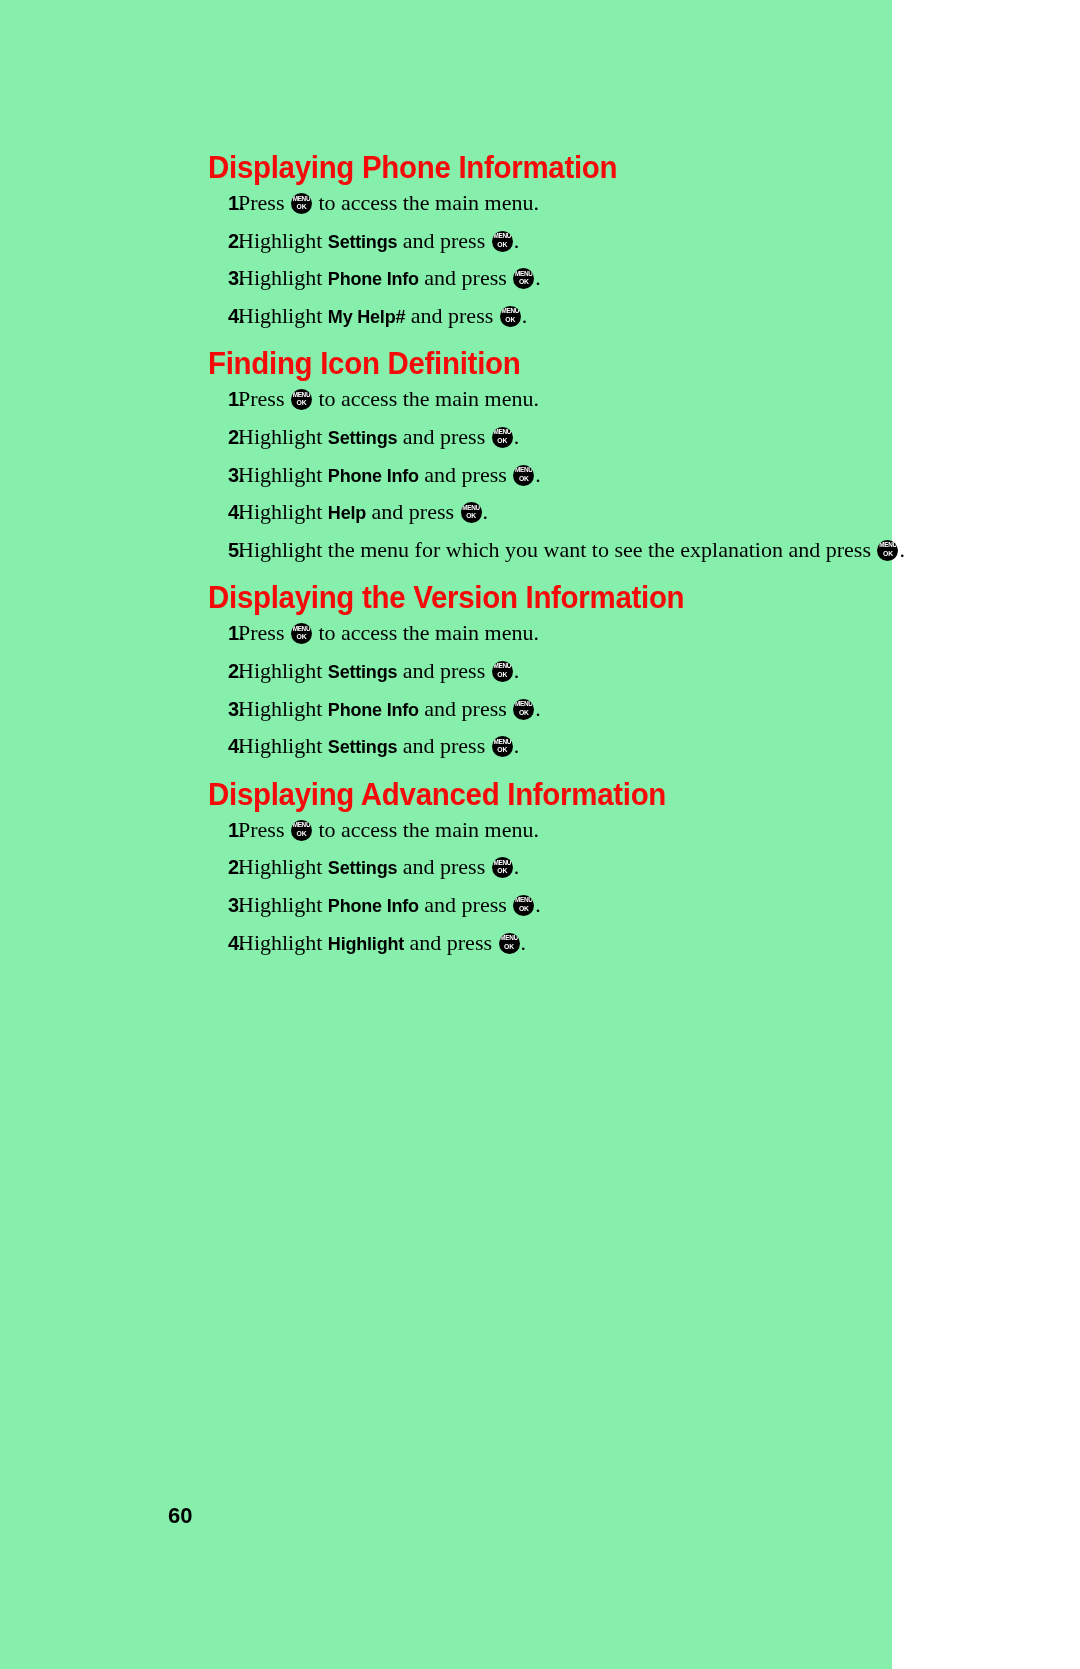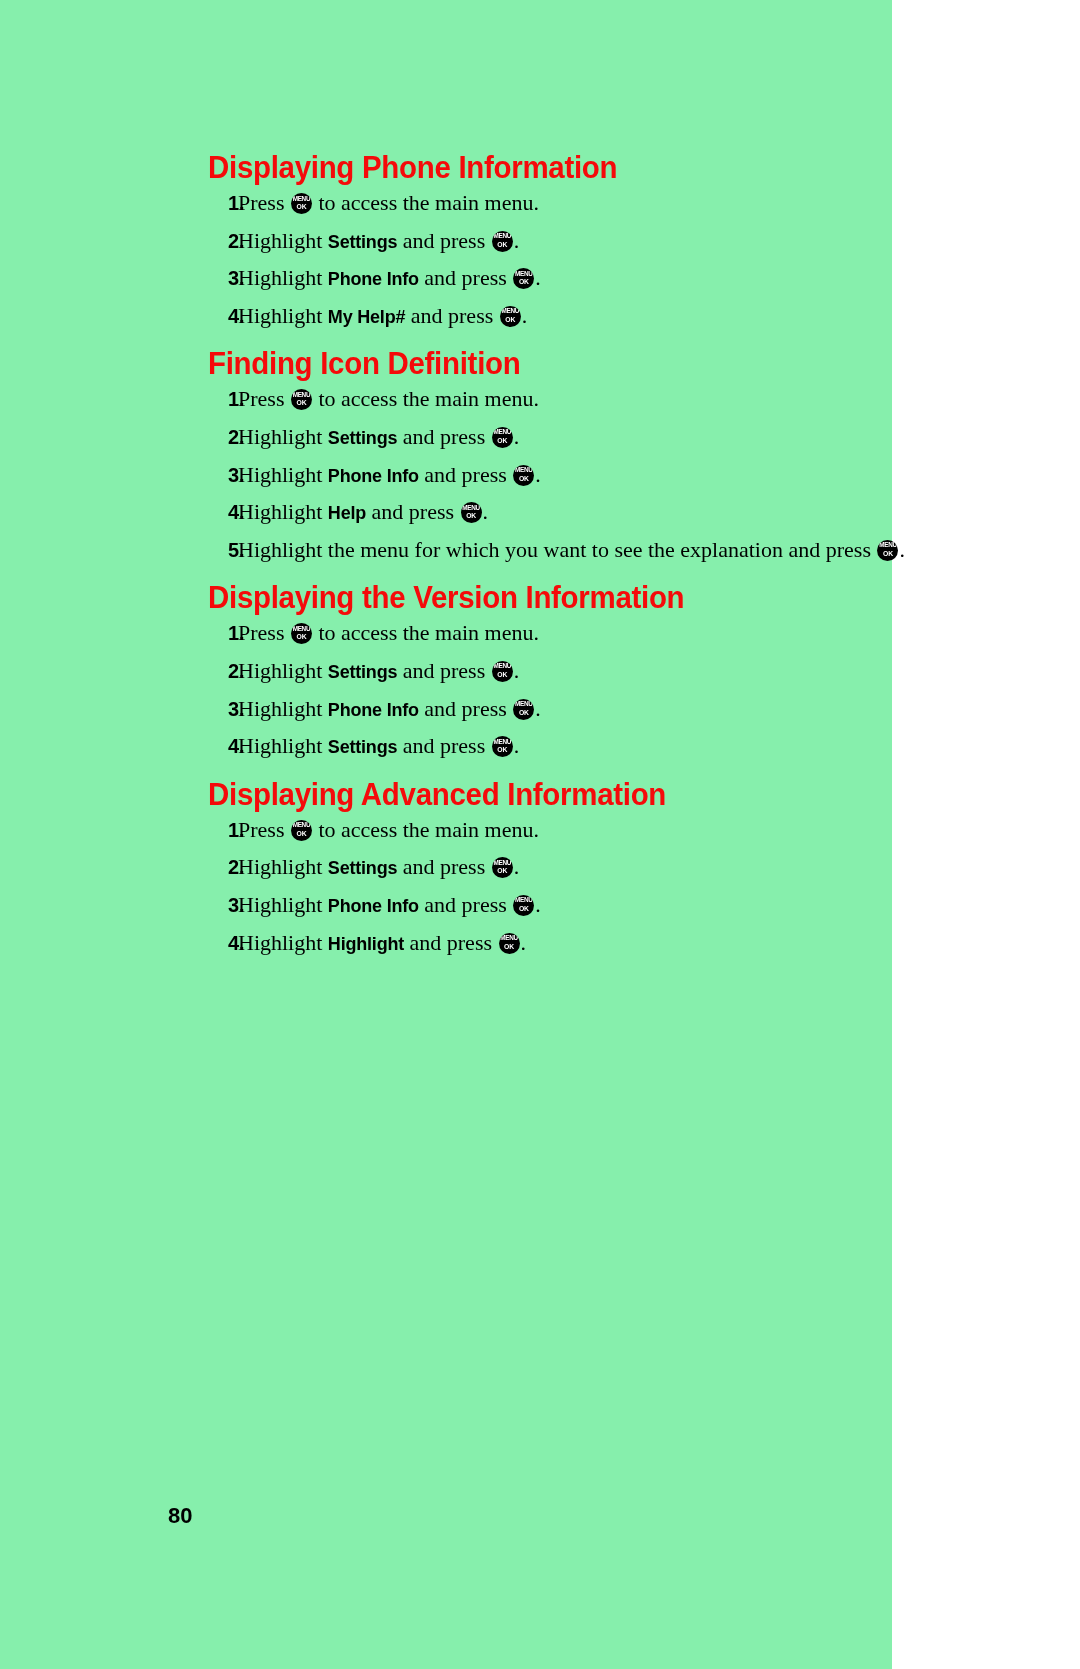--- a/index.html
+++ b/index.html
@@ -172,14 +172,14 @@
       <div class="section">
         <h2 class="section-heading">Displaying Advanced Information</h2>
         <ol class="steps">
           <li><span class="step-num">1.</span><span class="step-body"><span>Press </span><span class="key-icon"><span class="k-menu">MENU</span><span class="k-ok">OK</span></span><span> to access the main menu.</span></span></li>
           <li><span class="step-num">2.</span><span class="step-body"><span>Highlight </span><span class="menu-item">Settings</span><span> and press </span><span class="key-icon"><span class="k-menu">MENU</span><span class="k-ok">OK</span></span><span>.</span></span></li>
           <li><span class="step-num">3.</span><span class="step-body"><span>Highlight </span><span class="menu-item">Phone Info</span><span> and press </span><span class="key-icon"><span class="k-menu">MENU</span><span class="k-ok">OK</span></span><span>.</span></span></li>
           <li><span class="step-num">4.</span><span class="step-body"><span>Highlight </span><span class="menu-item">Highlight</span><span> and press </span><span class="key-icon"><span class="k-menu">MENU</span><span class="k-ok">OK</span></span><span>.</span></span></li>
         </ol>
       </div>
     </div>
-  <div class="page-number">80</div>
+  <div class="page-number">60</div>
 </div>
 
 </body></html>

